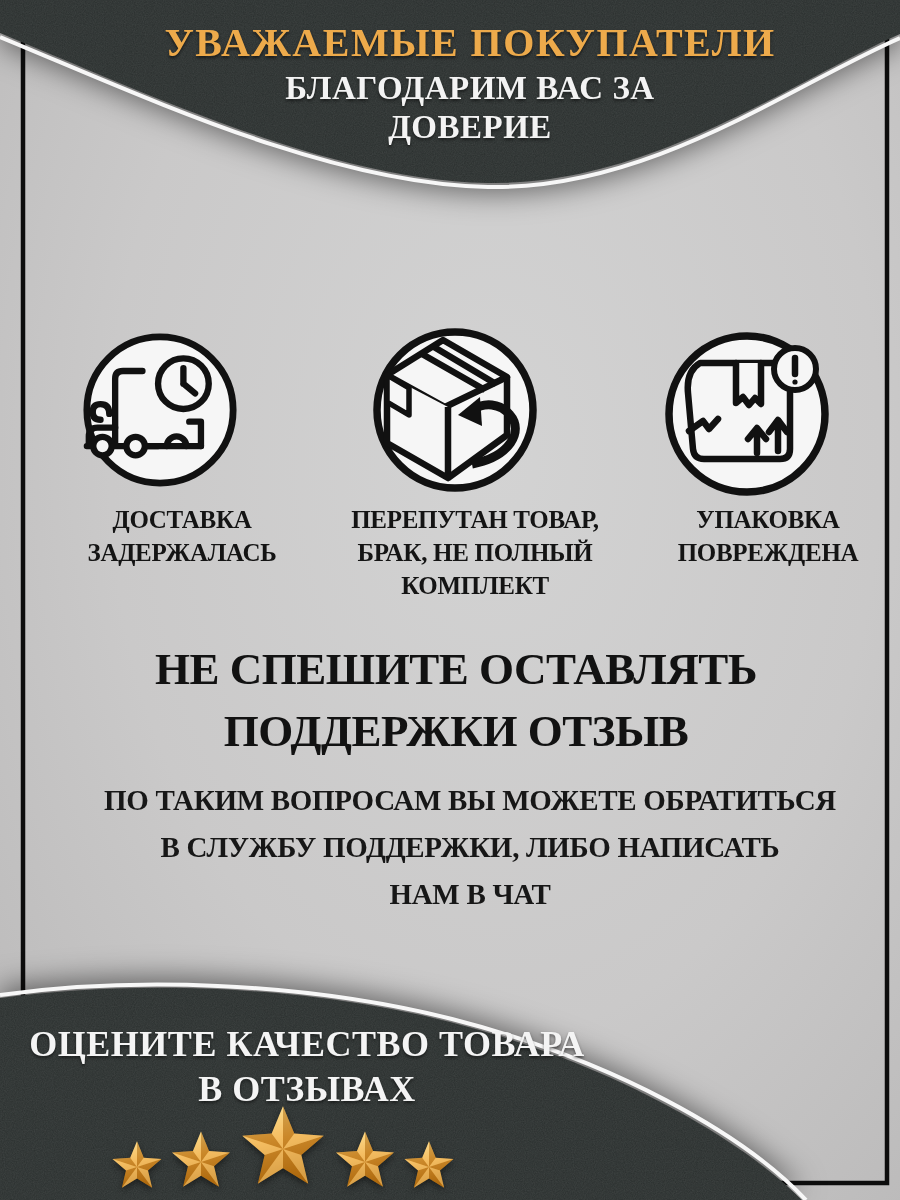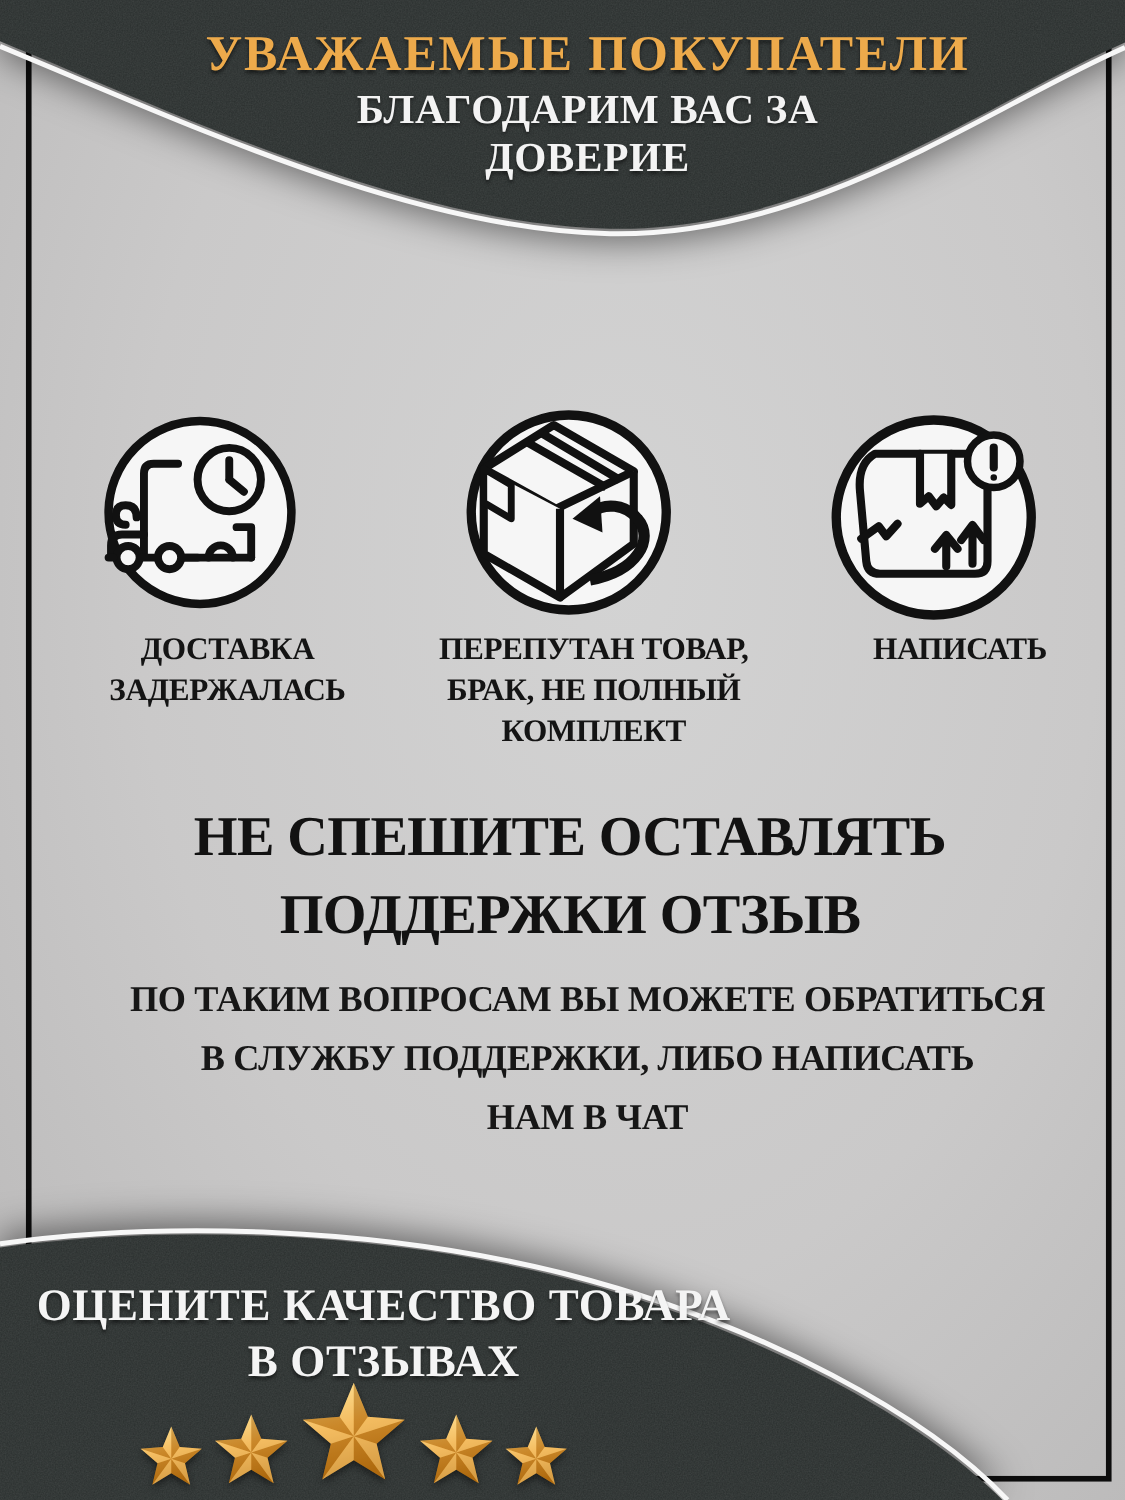--- a/index.html
+++ b/index.html
@@ -151,21 +151,22 @@
   <div class="txt cap cap1">
     <div>ДОСТАВКА</div>
     <div>ЗАДЕРЖАЛАСЬ</div>
   </div>
   <div class="txt cap cap2">
     <div>ПЕРЕПУТАН ТОВАР,</div>
     <div>БРАК, НЕ ПОЛНЫЙ</div>
     <div>КОМПЛЕКТ</div>
   </div>
   <div class="txt cap cap3">
-    <div>НАПИСАТЬ</div>
+    <div>УПАКОВКА</div>
+    <div>ПОВРЕЖДЕНА</div>
   </div>
 
   <div class="txt warning">
     <div>НЕ СПЕШИТЕ ОСТАВЛЯТЬ</div>
     <div>ПОДДЕРЖКИ ОТЗЫВ</div>
   </div>
 
   <div class="txt support">
     <div>ПО ТАКИМ ВОПРОСАМ ВЫ МОЖЕТЕ ОБРАТИТЬСЯ</div>
     <div>В СЛУЖБУ ПОДДЕРЖКИ, ЛИБО НАПИСАТЬ</div>

